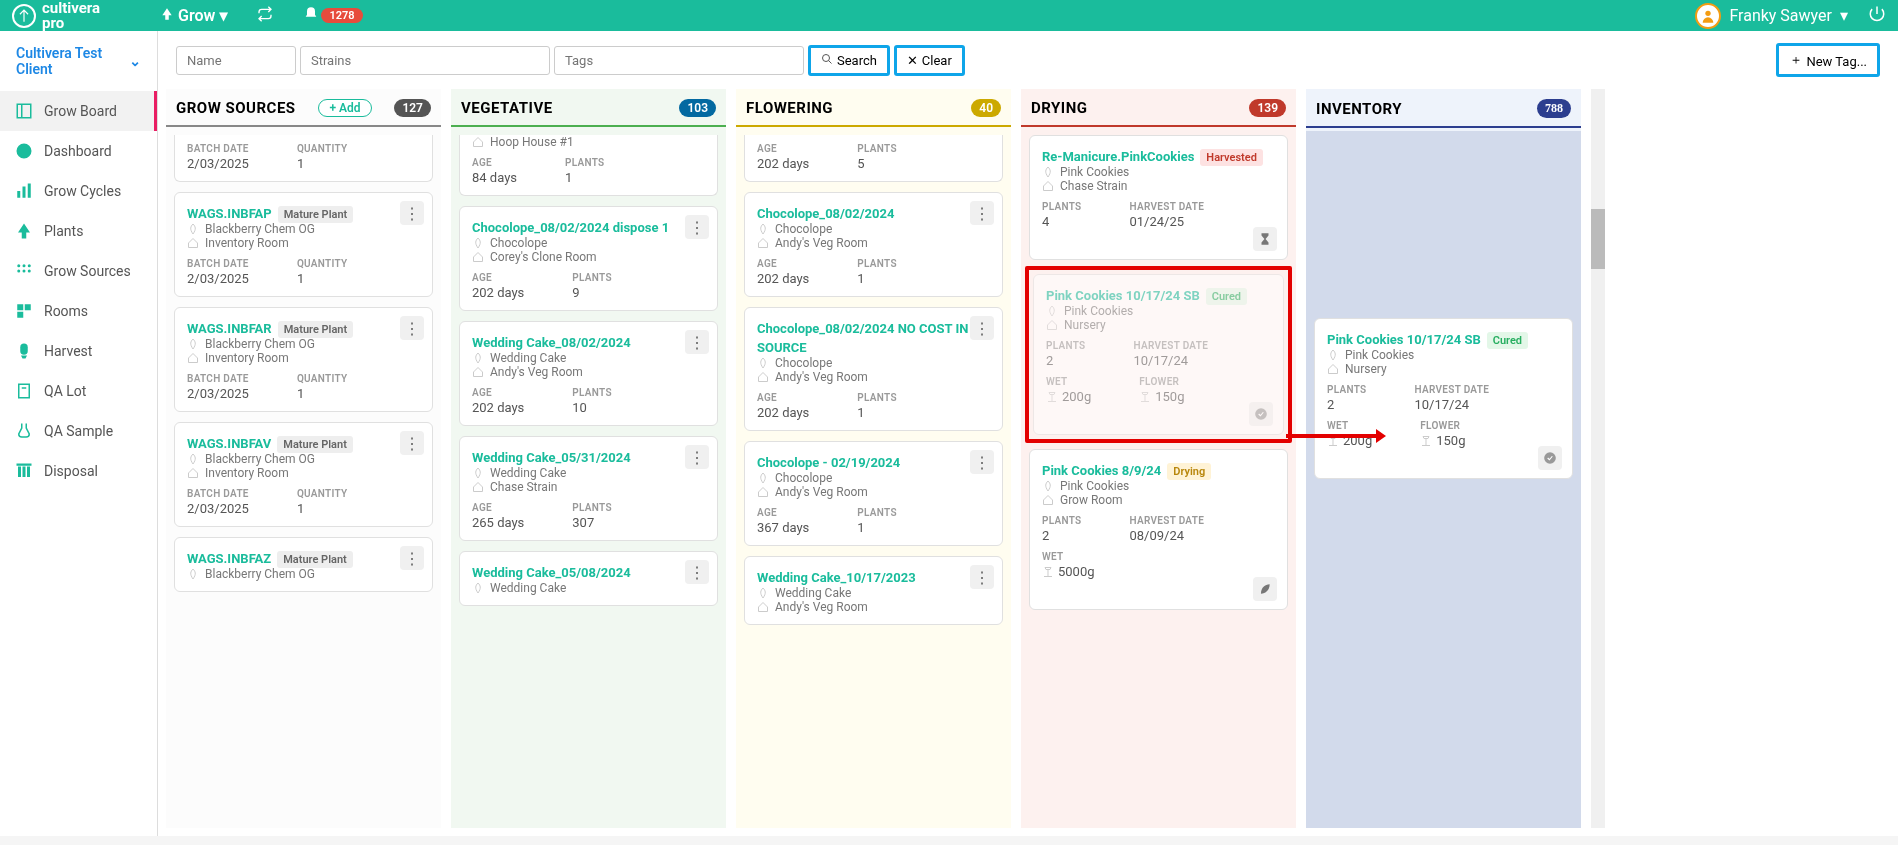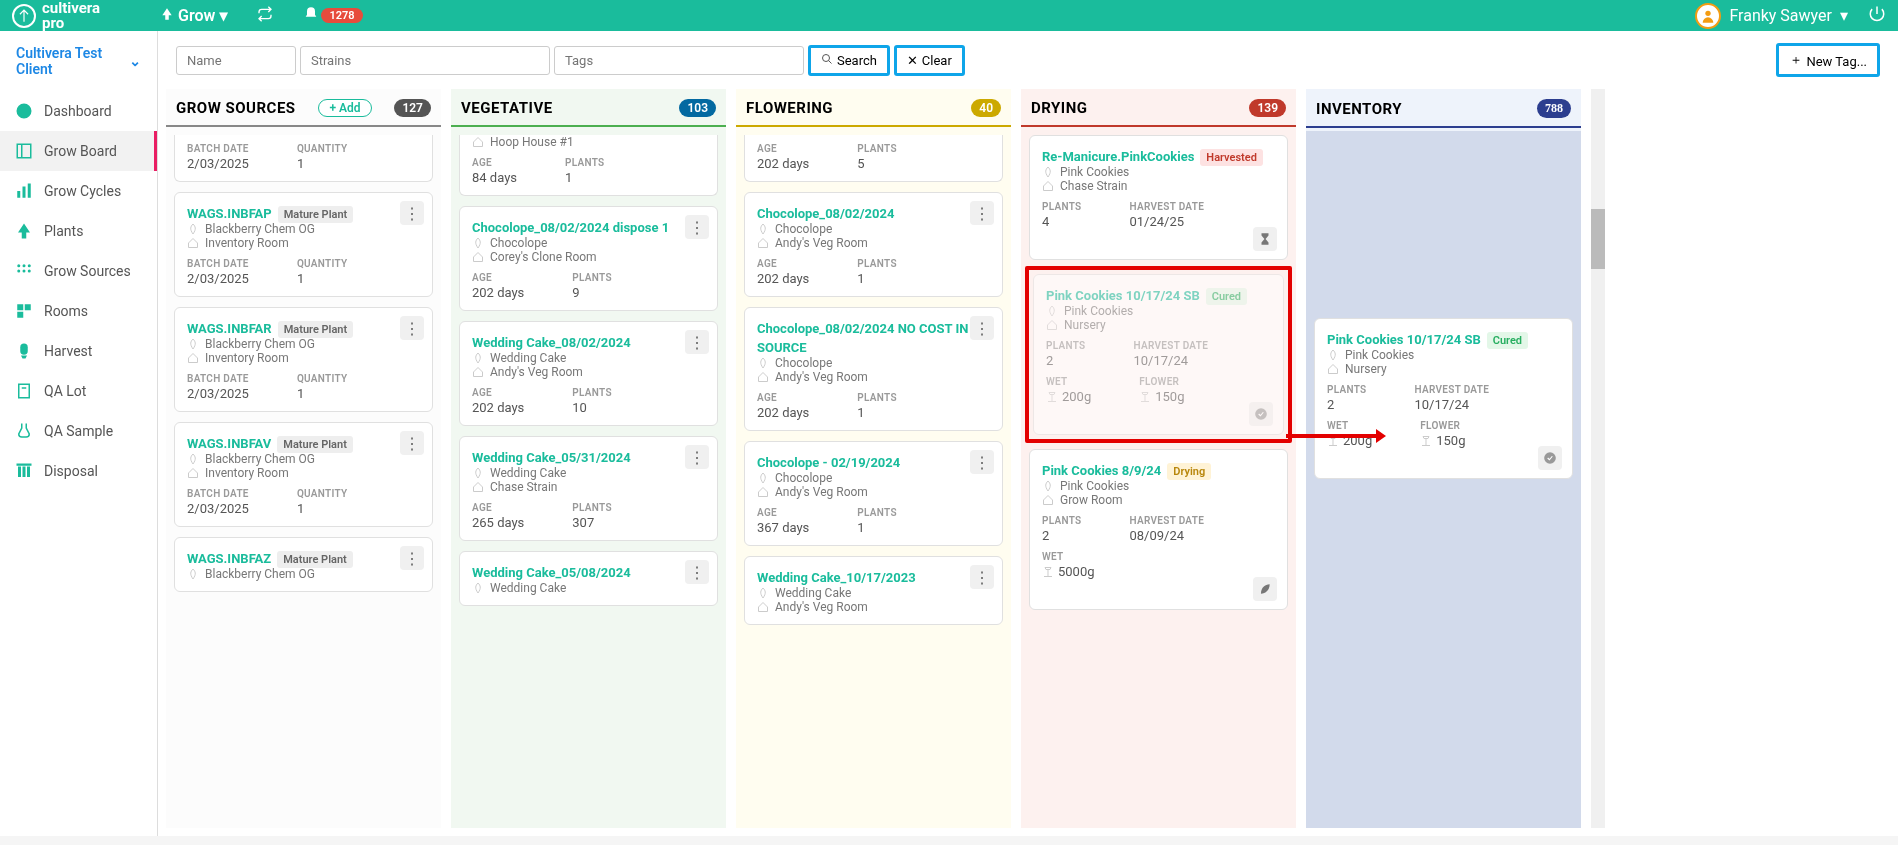--- a/index.html
+++ b/index.html
@@ -127,36 +127,36 @@
 </div>
 
 <div class="layout">
 
   <div class="sidebar">
     <div class="client-select">
       <span>Cultivera Test Client</span>
       <span>⌄</span>
     </div>
     <div id="sidebar-items">
-        <div class="side-item">
-          <span class="side-icon">
-            <svg width="18" height="18" viewBox="0 0 24 24" fill="#1abc9c">
-              <path d="M12 2a10 10 0 100 20 10 10 0 000-20zm0 2v8l6 4"></path>
-            </svg>
-          </span>
-          <span>Dashboard</span>
-        </div>
         <div class="side-item active">
           <span class="side-icon">
             <svg width="18" height="18" viewBox="0 0 24 24" fill="none" stroke="#1abc9c" stroke-width="2">
               <rect x="3" y="3" width="18" height="18"></rect>
               <line x1="9" y1="3" x2="9" y2="21"></line>
             </svg>
           </span>
           <span>Grow Board</span>
+        </div>
+        <div class="side-item">
+          <span class="side-icon">
+            <svg width="18" height="18" viewBox="0 0 24 24" fill="#1abc9c">
+              <path d="M12 2a10 10 0 100 20 10 10 0 000-20zm0 2v8l6 4"></path>
+            </svg>
+          </span>
+          <span>Dashboard</span>
         </div>
         <div class="side-item">
           <span class="side-icon">
             <svg width="18" height="18" viewBox="0 0 24 24" fill="#1abc9c">
               <rect x="3" y="12" width="4" height="9"></rect>
               <rect x="10" y="6" width="4" height="15"></rect>
               <rect x="17" y="2" width="4" height="19"></rect>
             </svg>
           </span>
           <span>Grow Cycles</span>

